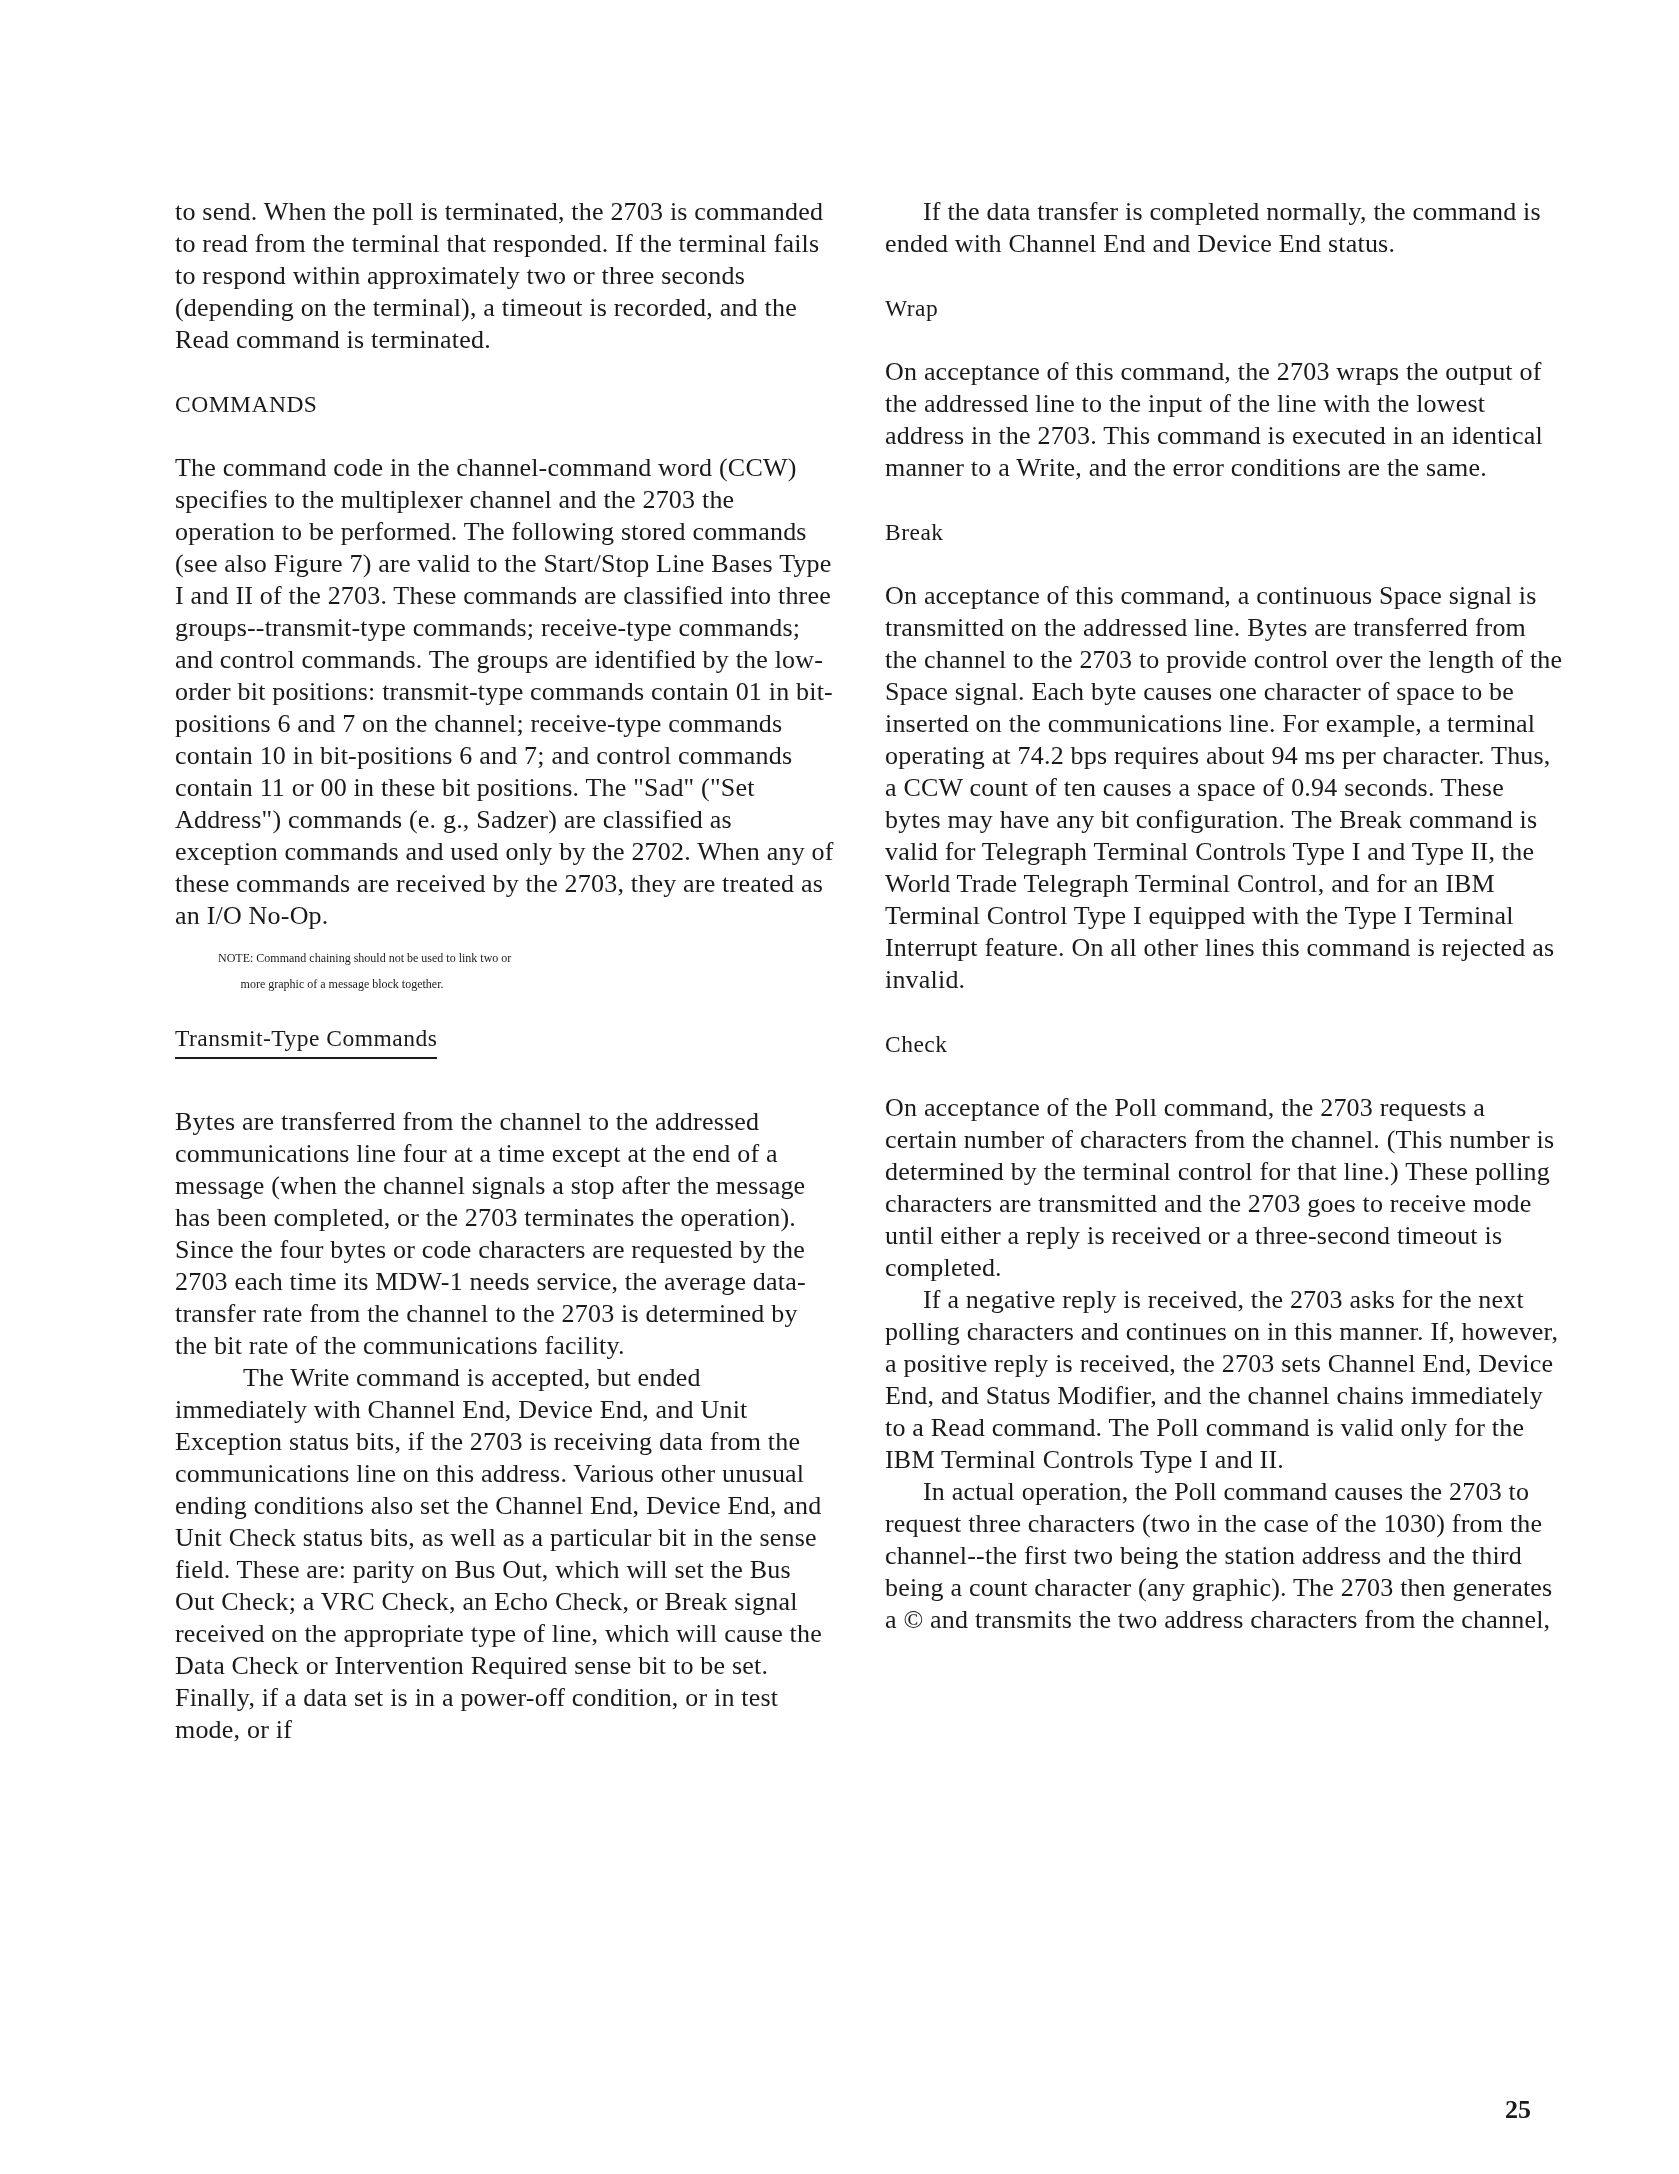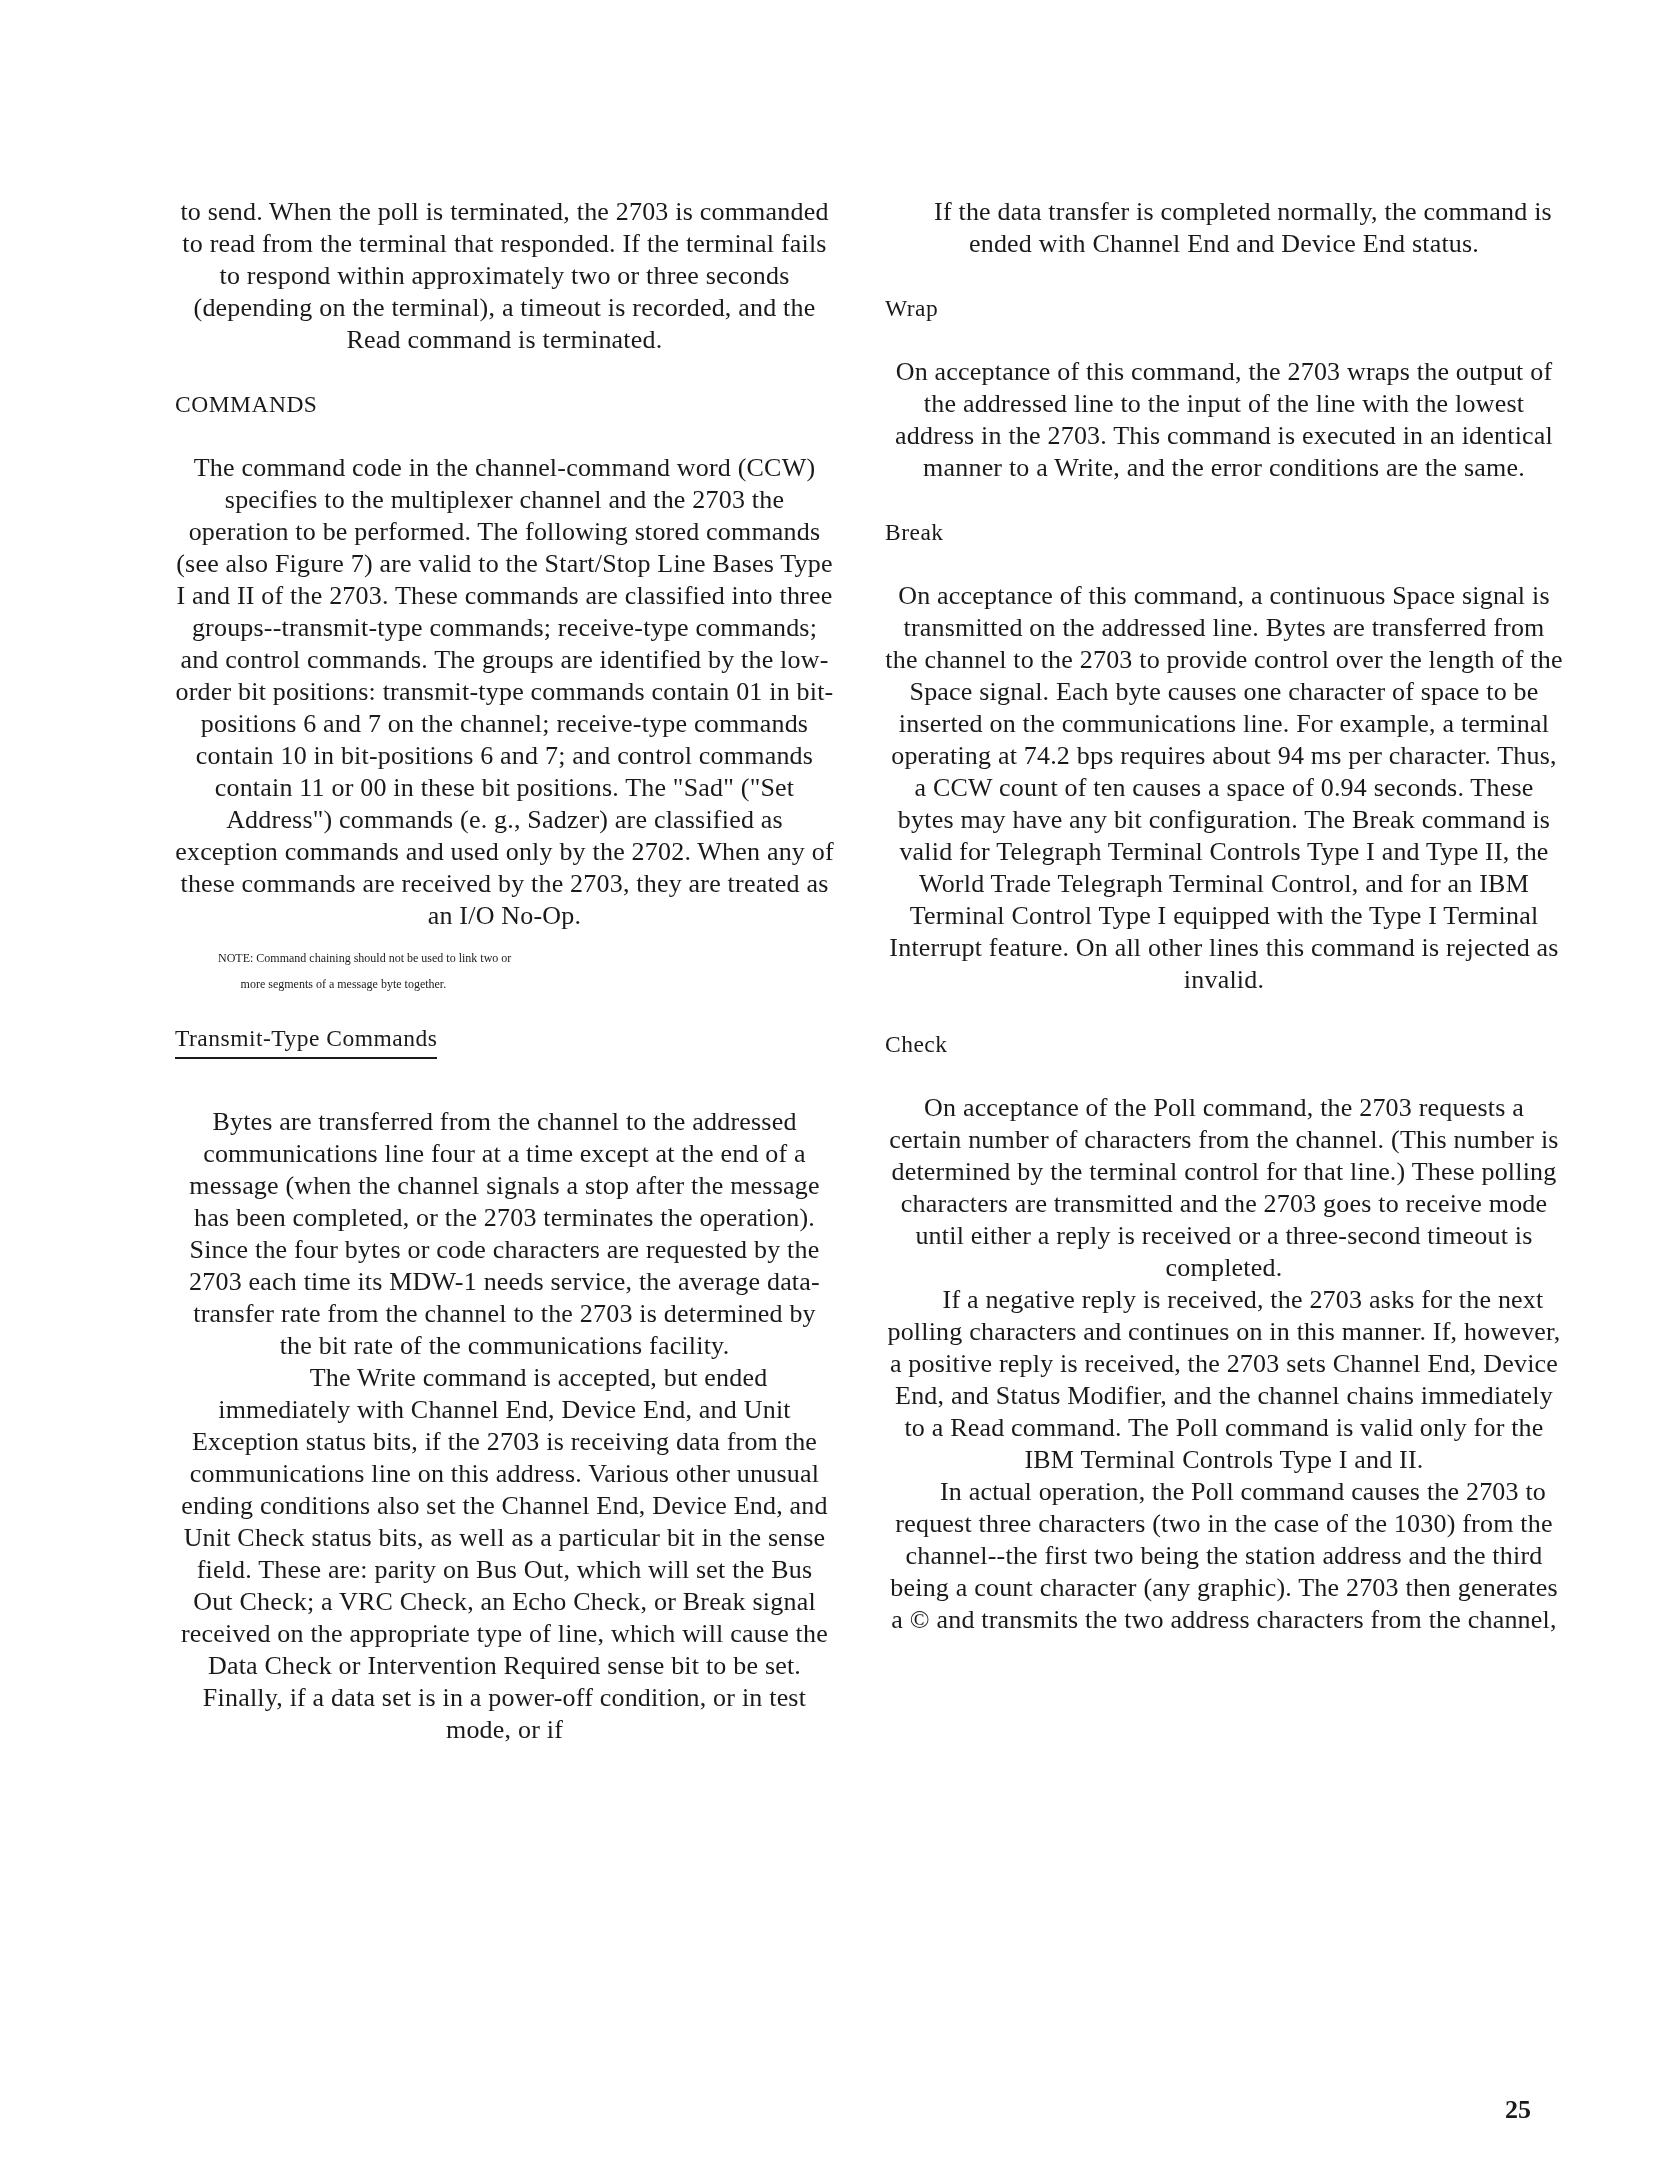--- a/index.html
+++ b/index.html
@@ -1,42 +1,42 @@
 <!DOCTYPE html>
 <html style="font-size:15px"><head>
 <meta charset="utf-8">
 <style>
   html, body { margin: 0; padding: 0; background: #ffffff; }
   body { width: 1680px; height: 2174px; position: relative; overflow: hidden;
          font-family: "Liberation Serif", "DejaVu Serif", serif; color: #1a1a1a; }
   .col { position: absolute; top: 196px; width: 659px; }
   .col-left { left: 175px; }
   .col-right { left: 885px; width: 678px; }
-  .p { font-size: 26px; line-height: 32px; margin: 0; letter-spacing: 0.2px; text-align: center; }
+  .p { font-size: 26px; line-height: 32px; margin: 0; letter-spacing: 0.2px; }
   .indent { text-indent: 68px; }
   .indent-sm { text-indent: 38px; }
   .heading { font-size: 25.4px; line-height: 32px; margin: 0; font-family: Liberation Serif, serif; font-size: 23.5px; letter-spacing: 0.5px; }
   .gap { height: 32px; }
   .note { font-size: 12px; line-height: 26px; margin: 13px 0 0 43px; padding-left: 0; }
   .note .note-line2 { display: block; padding-left: 22.6px; }
   .underlined { display: inline-block; border-bottom: 2.8px solid #1a1a1a; padding-bottom: 3px; }
   .page-number { position: absolute; left: 1505px; top: 2051px; font-size: 26px; font-weight: bold; margin-top: 44px; }
 </style>
 </head>
 <body>
 
 <div class="col col-left">
   <p class="p">to send. When the poll is terminated, the 2703 is commanded to read from the terminal that responded. If the terminal fails to respond within approximately two or three seconds (depending on the terminal), a timeout is recorded, and the Read command is terminated.</p>
   <div class="gap"></div>
   <p class="heading">COMMANDS</p>
   <div class="gap"></div>
   <p class="p">The command code in the channel-command word (CCW) specifies to the multiplexer channel and the 2703 the operation to be performed. The following stored commands (see also Figure 7) are valid to the Start/Stop Line Bases Type I and II of the 2703. These commands are classified into three groups--transmit-type commands; receive-type commands; and control commands. The groups are identified by the low-order bit positions: transmit-type commands contain 01 in bit-positions 6 and 7 on the channel; receive-type commands contain 10 in bit-positions 6 and 7; and control commands contain 11 or 00 in these bit positions. The "Sad" ("Set Address") commands (e. g., Sadzer) are classified as exception commands and used only by the 2702. When any of these commands are received by the 2703, they are treated as an I/O No-Op.</p>
   <div class="note">
     <span>NOTE: Command chaining should not be used to link two or</span>
-    <span class="note-line2">more segments of a message byte together.</span>
+    <span class="note-line2">more graphic of a message block together.</span>
   </div>
   <div style="height:24.5px"></div>
   <p class="heading">
     <span class="underlined">Transmit-Type Commands</span>
   </p>
   <div style="height:15px"></div>
   <div class="gap"></div>
   <p class="p">Bytes are transferred from the channel to the addressed communications line four at a time except at the end of a message (when the channel signals a stop after the message has been completed, or the 2703 terminates the operation). Since the four bytes or code characters are requested by the 2703 each time its MDW-1 needs service, the average data-transfer rate from the channel to the 2703 is determined by the bit rate of the communications facility.</p>
   <p class="p indent">The Write command is accepted, but ended immediately with Channel End, Device End, and Unit Exception status bits, if the 2703 is receiving data from the communications line on this address. Various other unusual ending conditions also set the Channel End, Device End, and Unit Check status bits, as well as a particular bit in the sense field. These are: parity on Bus Out, which will set the Bus Out Check; a VRC Check, an Echo Check, or Break signal received on the appropriate type of line, which will cause the Data Check or Intervention Required sense bit to be set. Finally, if a data set is in a power-off condition, or in test mode, or if</p>
 </div>

